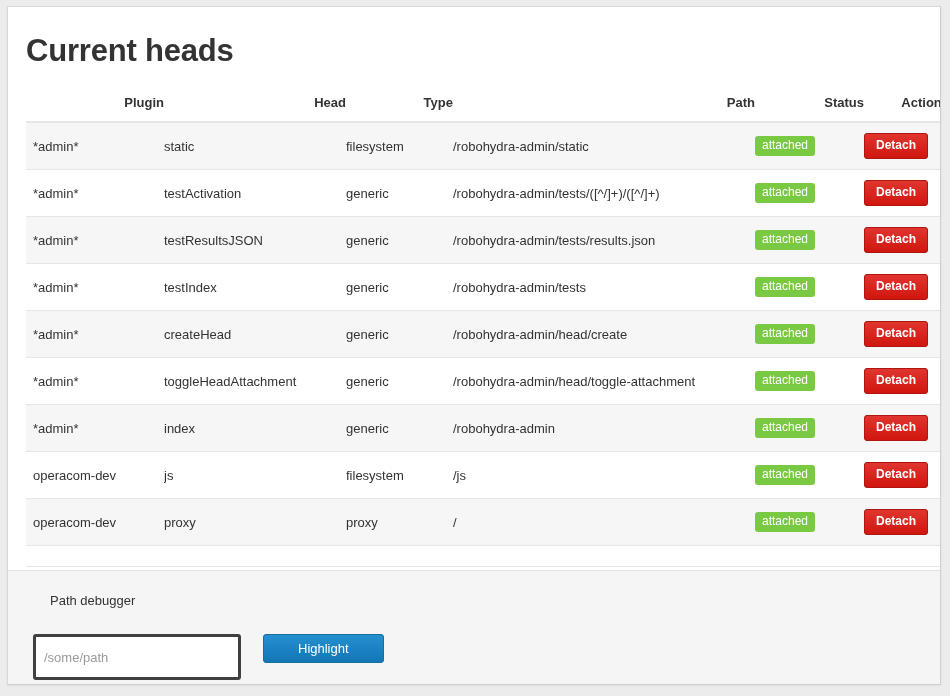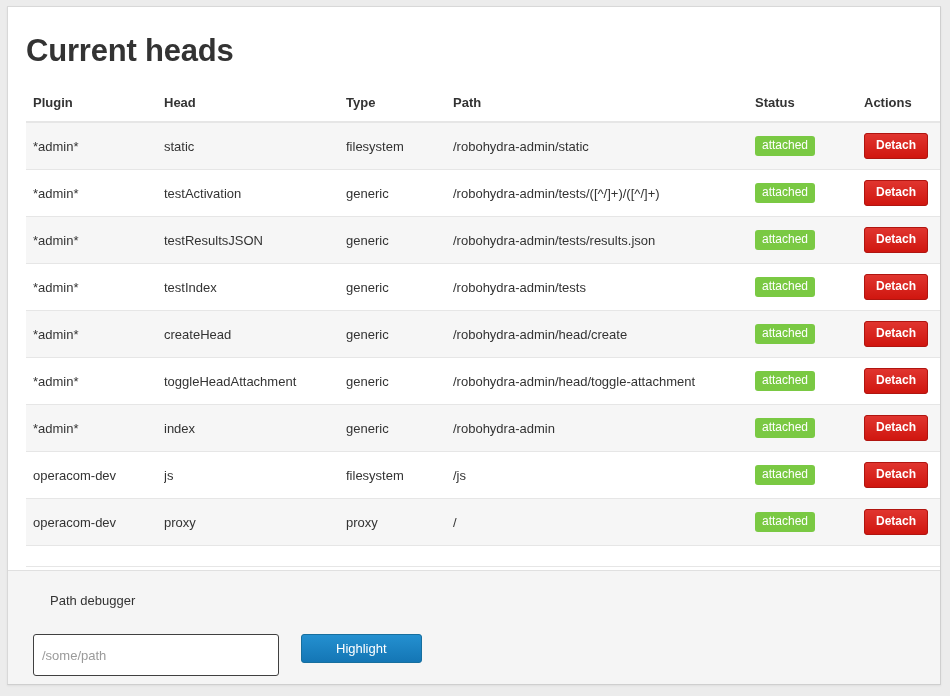--- a/index.html
+++ b/index.html
@@ -51,21 +51,21 @@
   .heads-table {
     width: 916px;
     margin: 26px 0 0 18px;
     border-collapse: collapse;
     table-layout: fixed;
     font-size: 13px;
     color: #333333;
   }
 
   .heads-table th {
-    text-align: left;
+    text-align: right;
     font-weight: bold;
     font-size: 13px;
     color: #333333;
     padding: 0 0 11px 0;
     border-bottom: 2px solid #e6e6e6;
     vertical-align: bottom;
   }
 
   .heads-table td {
     padding: 0;
@@ -155,24 +155,24 @@
     line-height: 16px;
   }
 
   .pd-row {
     display: flex;
     align-items: flex-start;
   }
 
   .pd-input {
     box-sizing: border-box;
-    width: 246px;
+    width: 208px;
     height: 29px;
     padding: 20px 8px;
-    border: 1px solid #404040;
+    border: 3px solid #404040;
     border-radius: 3px;
     background: #ffffff;
     font-size: 13px;
     font-family: "Liberation Sans", sans-serif;
     color: #555555;
     outline: none;
   }
   .pd-input::placeholder { color: #9a9a9a; }
 
   .btn-highlight {

